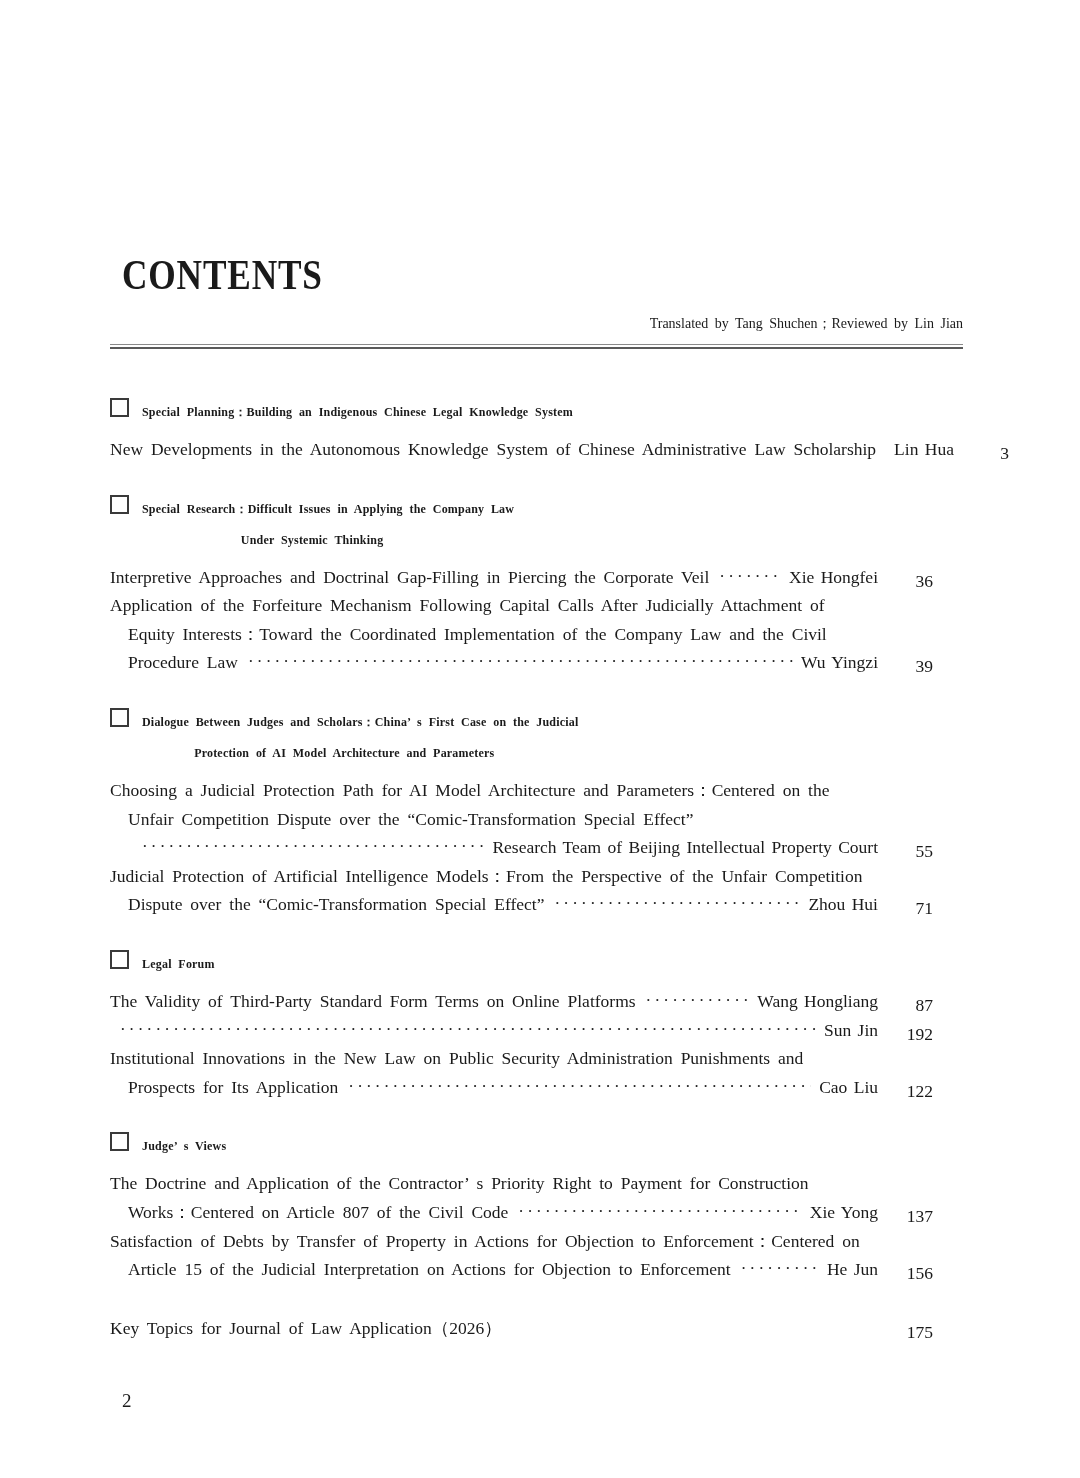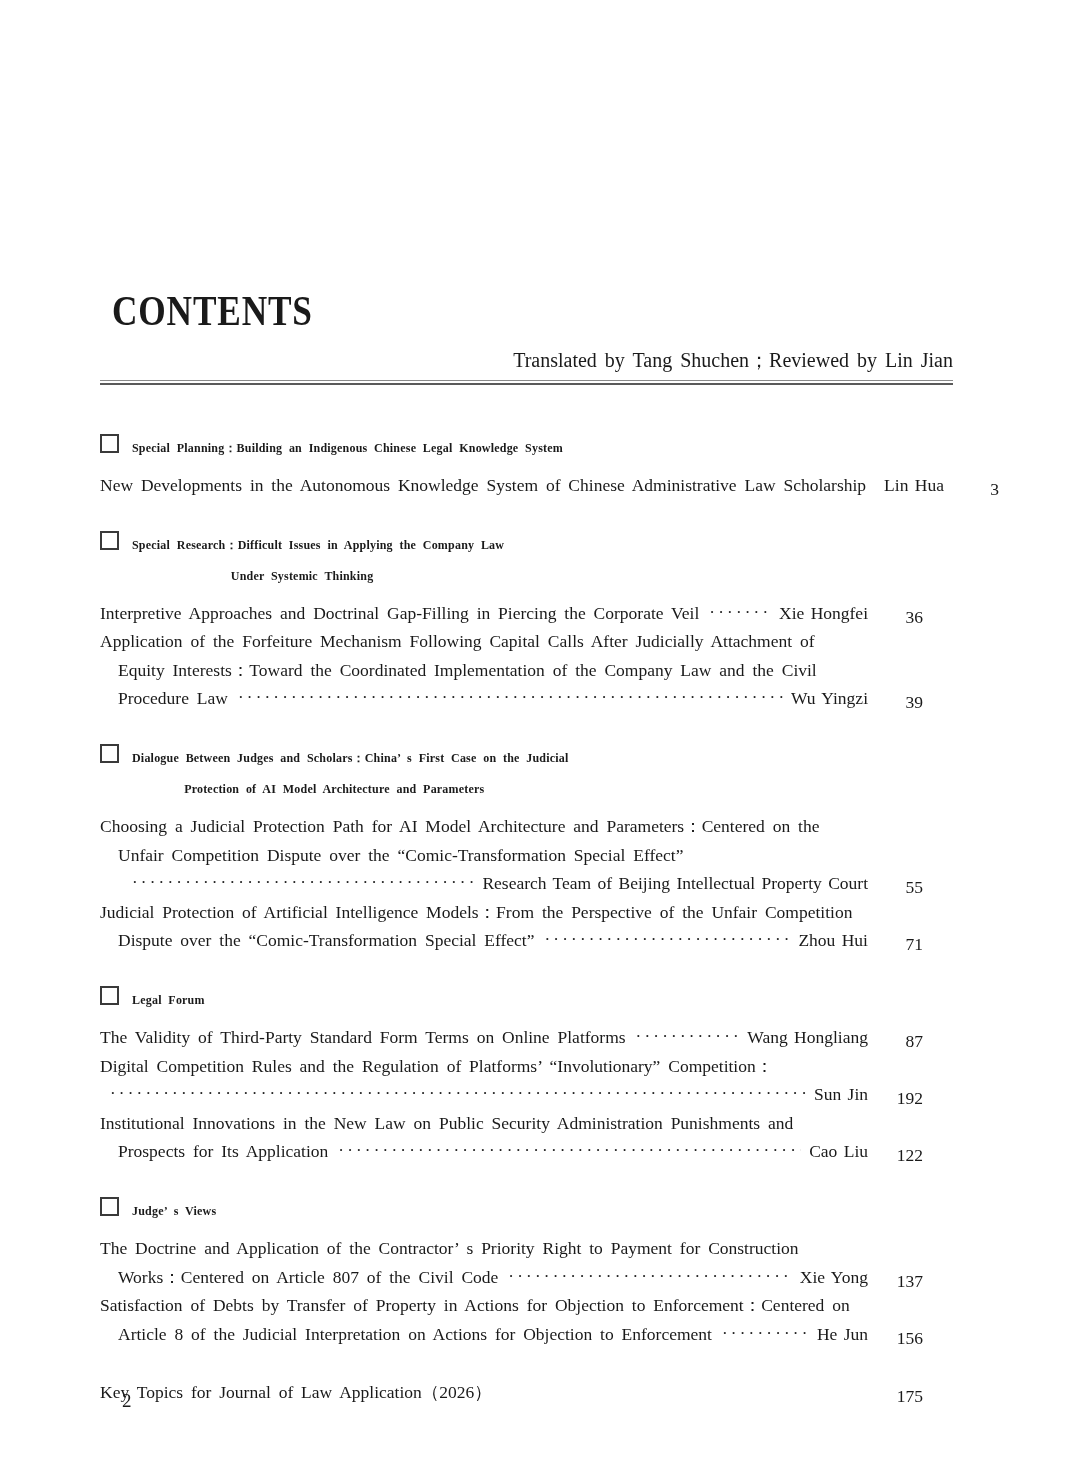--- a/index.html
+++ b/index.html
@@ -2,31 +2,31 @@
 <html><head>
 <meta charset="utf-8">
 <style>
   html,body{margin:0;padding:0;background:#ffffff;}
   body{
     width:1080px;height:1478px;position:relative;overflow:hidden;
     font-family:"Liberation Serif","DejaVu Serif",serif;
     color:#1a1a1a;-webkit-font-smoothing:antialiased;
   }
   .content{
-    position:absolute;left:100px;top:0;width:853px;margin-top:36px;
+    position:absolute;left:110px;top:0;width:853px;
   }
   .page-title{
     margin-top:253px;margin-left:12px;
     font-size:42px;font-weight:bold;line-height:44px;letter-spacing:1px;
     transform:scaleX(0.84);transform-origin:left center;
     white-space:nowrap;
   }
   .credits{
     margin-top:16px;
-    text-align:right;font-size:20px;line-height:22px;word-spacing:3px;
+    text-align:right;font-size:14px;line-height:22px;word-spacing:3px;
   }
   .rule{
     margin-top:9px;height:2px;
     border-top:1px solid #8a8a8a;border-bottom:2px solid #5a5a5a;
   }
   .section{margin-top:30px;}
   .section.first{margin-top:48px;}
   .section-heading{
     width:fit-content;
     font-size:12px;font-weight:bold;line-height:31px;
@@ -143,24 +143,20 @@
       <div class="section">
         <div class="section-heading">
           <div class="hline1"><span class="box"></span><span class="htext">Legal Forum</span></div>
         </div>
         <div class="line">
           <span class="t">The Validity of Third-Party Standard Form Terms on Online Platforms</span>
           <span class="leader">····················································································································································································</span>
           <span class="author">Wang Hongliang</span>
           <span class="pg">87</span>
         </div>
-        <div class="line">
-          <span class="t">Digital Competition Rules and the Regulation of Platforms’ “Involutionary” Competition：</span>
-          <span class="pg"></span>
-        </div>
         <div class="line ind">
           <span class="leader">····················································································································································································</span>
           <span class="author">Sun Jin</span>
           <span class="pg">192</span>
         </div>
         <div class="line">
           <span class="t">Institutional Innovations in the New Law on Public Security Administration Punishments and</span>
           <span class="pg"></span>
         </div>
         <div class="line ind">
@@ -182,21 +178,21 @@
           <span class="t">Works：Centered on Article 807 of the Civil Code</span>
           <span class="leader">····················································································································································································</span>
           <span class="author">Xie Yong</span>
           <span class="pg">137</span>
         </div>
         <div class="line">
           <span class="t">Satisfaction of Debts by Transfer of Property in Actions for Objection to Enforcement：Centered on</span>
           <span class="pg"></span>
         </div>
         <div class="line ind">
-          <span class="t">Article 8 of the Judicial Interpretation on Actions for Objection to Enforcement</span>
+          <span class="t">Article 15 of the Judicial Interpretation on Actions for Objection to Enforcement</span>
           <span class="leader">····················································································································································································</span>
           <span class="author">He Jun</span>
           <span class="pg">156</span>
         </div>
       </div>
       <div class="section">
         <div class="line">
           <span class="t">Key Topics for Journal of Law Application（2026）</span>
           <span class="spacer"></span>
           <span class="pg">175</span>

